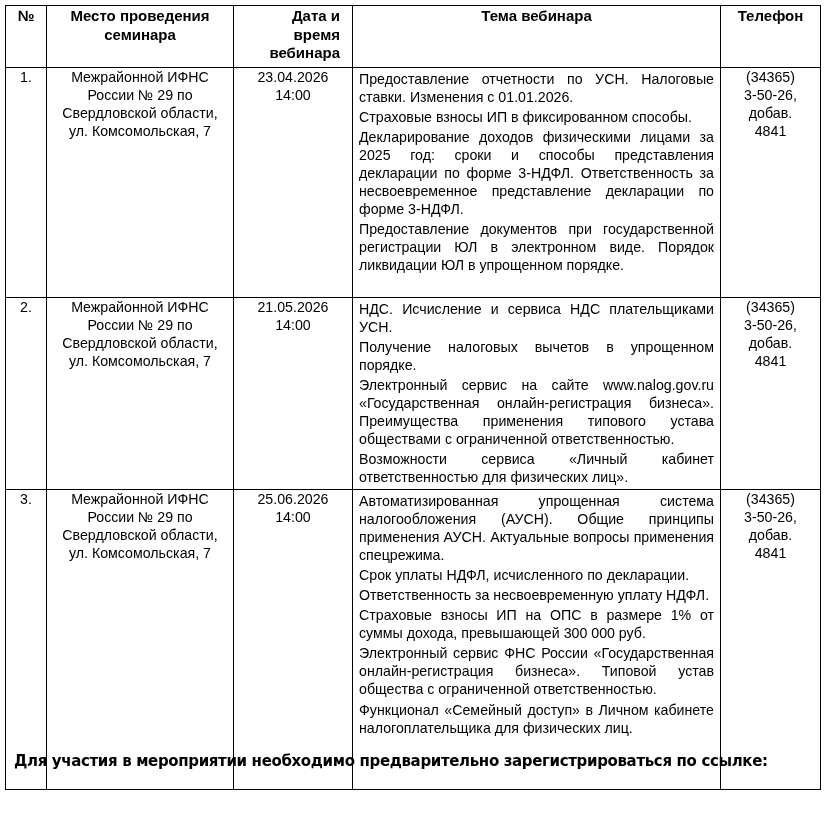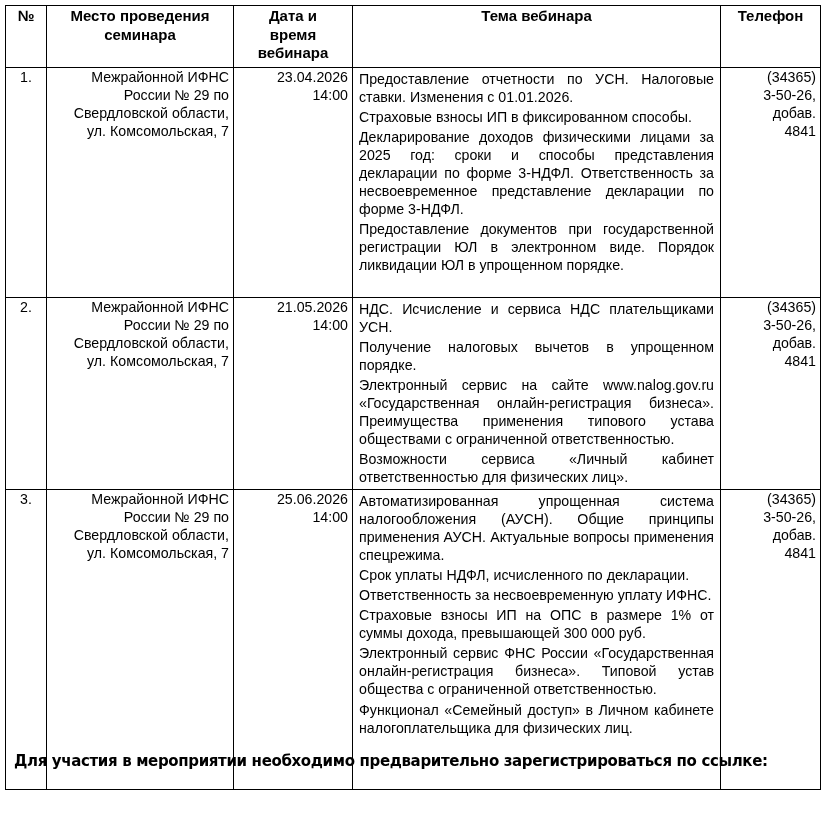--- a/index.html
+++ b/index.html
@@ -19,21 +19,21 @@
   col.c-num { width: 41px; }
   col.c-place { width: 187px; }
   col.c-date { width: 119px; }
   col.c-topic { width: 368px; }
   col.c-phone { width: 100px; }
   tr.hdr { height: 60px; }
   tr.r1 { height: 230px; }
   tr.r2 { height: 192px; }
   tr.r3 { height: 300px; }
   td.num { text-align: center; padding-left: 2px; padding-right: 8px; }
-  td.place, td.date, td.phone { text-align: right; }
+  td.place, td.date, td.phone { text-align: center; }
   td.topic { text-align: justify; padding-left: 6px; padding-right: 6px; }
   td.topic p { margin: 2px; text-align: justify; text-align-last: left; }
   .footer-note {
     position: absolute; left: 14px; top: 752px;
     font-family: "DejaVu Sans", sans-serif; font-weight: bold; font-size: 15px;
     letter-spacing: -0.35px; white-space: nowrap;
   }
   .line { display: block; }
 </style>
 </head>
@@ -44,21 +44,21 @@
     <col class="c-num">
       <col class="c-place">
       <col class="c-date">
       <col class="c-topic">
       <col class="c-phone">
   </colgroup>
   <thead>
     <tr class="hdr">
       <th>№</th>
       <th style="padding:1px 20px 0;">Место проведения семинара</th>
-      <th style="padding:1px 12px 4px;">Дата и время вебинара</th>
+      <th style="padding:1px 12px 4px;text-align:right;">Дата и время вебинара</th>
       <th>Тема вебинара</th>
       <th>Телефон</th>
     </tr>
   </thead>
   <tbody>
     <tr class="r1">
       <td class="num">1.</td>
       <td class="place">Межрайонной ИФНС России № 29 по Свердловской области, ул. Комсомольская, 7</td>
       <td class="date">
         <span class="line">23.04.2026</span>
@@ -100,21 +100,21 @@
     <tr class="r3">
       <td class="num">3.</td>
       <td class="place">Межрайонной ИФНС России № 29 по Свердловской области, ул. Комсомольская, 7</td>
       <td class="date">
         <span class="line">25.06.2026</span>
         <span class="line">14:00</span>
       </td>
       <td class="topic">
         <p>Автоматизированная упрощенная система налогообложения (АУСН). Общие принципы применения АУСН. Актуальные вопросы применения спецрежима.</p>
         <p>Срок уплаты НДФЛ, исчисленного по декларации.</p>
-        <p>Ответственность за несвоевременную уплату ИФНС.</p>
+        <p>Ответственность за несвоевременную уплату НДФЛ.</p>
         <p>Страховые взносы ИП на ОПС  в размере 1% от суммы дохода, превышающей 300 000 руб.</p>
         <p>Электронный сервис ФНС России «Государственная онлайн-регистрация бизнеса». Типовой устав общества с ограниченной ответственностью.</p>
         <p>Функционал «Семейный доступ» в Личном кабинете налогоплательщика для физических лиц.</p>
       </td>
       <td class="phone">
         <span class="line">(34365)</span>
         <span class="line">3-50-26,</span>
         <span class="line">добав.</span>
         <span class="line">4841</span>
       </td>

